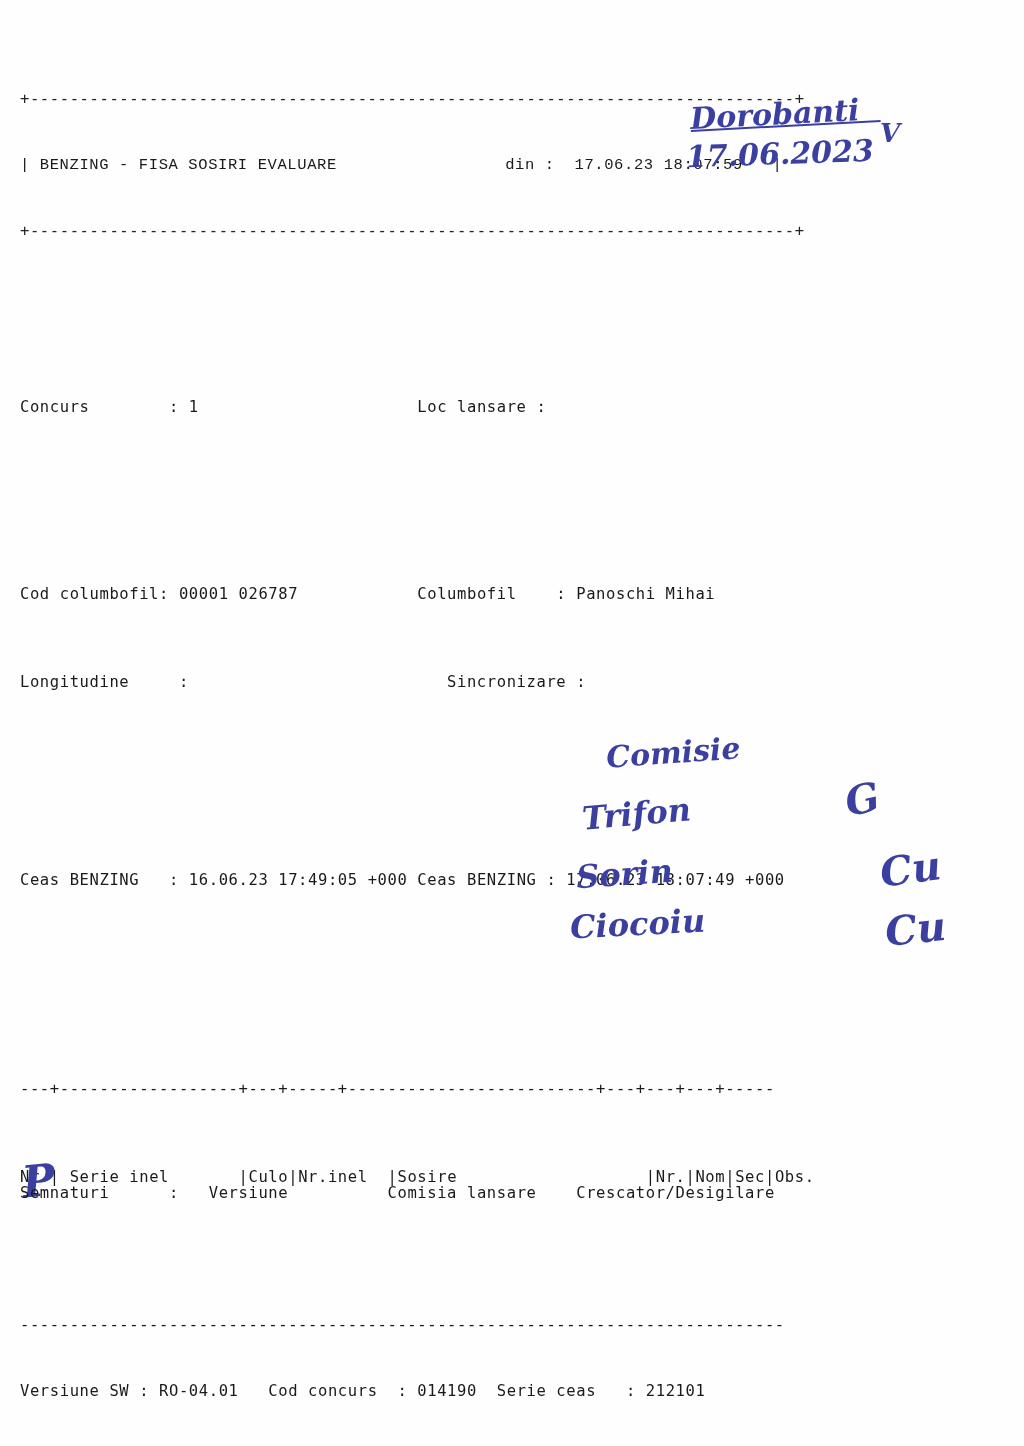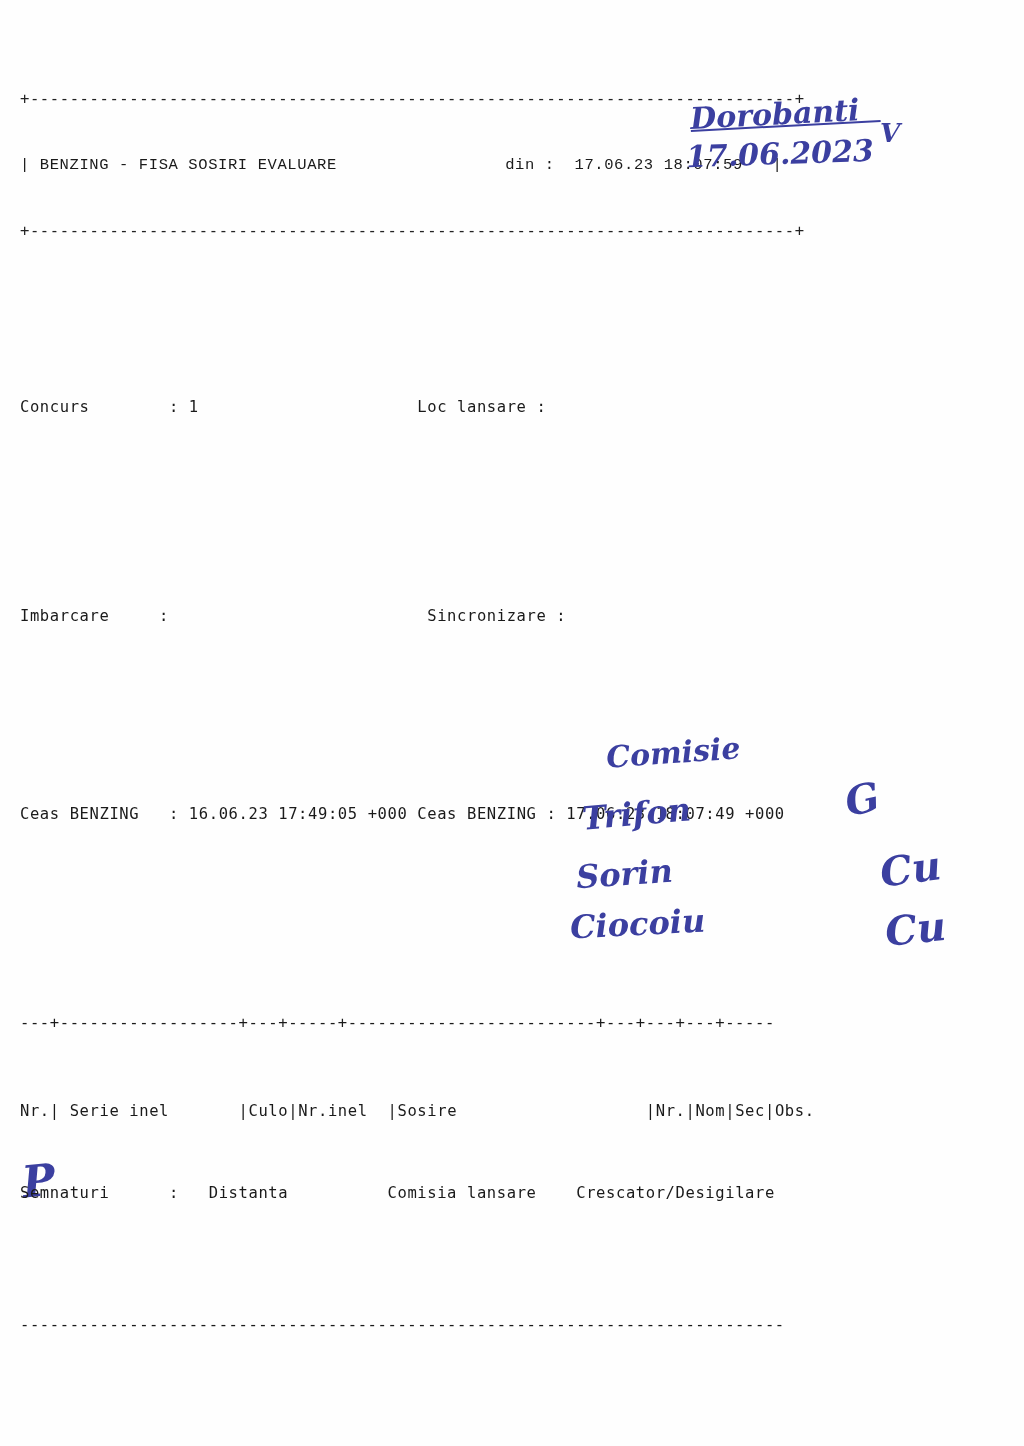--- a/index.html
+++ b/index.html
@@ -69,22 +69,23 @@
     <div class="row title-line"><span>| </span><span>BENZING - FISA SOSIRI EVALUARE</span><span>                 </span><span>din :</span><span>  </span><span>17.06.23 18:07:59</span><span>   |</span></div>
     <div class="row hdr-rule">+-----------------------------------------------------------------------------+</div>
 
     <div class="gap"></div>
 
     <div class="row"><span>Concurs</span><span>        : </span><span>1</span><span>                      </span><span>Loc lansare</span><span> : </span><span></span></div>
 
     <div class="small-gap"></div>
 
 
+    <div class="row"><span>Cod columbofil:</span><span> </span><span>00001 026787</span><span>            </span><span>Columbofil</span><span>    : </span><span>Panoschi Mihai</span></div>
 
-    <div class="row"><span>Imbarcare</span><span>     :                          </span><span>Sincronizare</span><span> :</span></div>
+    <div class="row"><span>Longitudine</span><span>     :                          </span><span>Sincronizare</span><span> :</span></div>
 
     <div class="gap"></div>
 
 
     <div class="row"><span>Ceas BENZING</span><span>   : </span><span>16.06.23 17:49:05</span><span> </span><span>+000</span><span> </span><span>Ceas BENZING</span><span> : </span><span>17.06.23 18:07:49</span><span> </span><span>+000</span></div>
 
 
 
     <div class="small-gap"></div>
 
@@ -108,21 +109,22 @@
   <div class="hand" id="hw-comisie">Comisie</div>
   <div class="hand" id="hw-trifon">Trifon</div>
   <div class="hand" id="hw-sorin">Sorin</div>
   <div class="hand" id="hw-cioc">Ciocoiu</div>
   <div class="hand" id="hw-sig1">G</div>
   <div class="hand" id="hw-sig2">Cu</div>
   <div class="hand" id="hw-sig3">Cu</div>
   <div class="hand" id="hw-sem">P</div>
 
   <div class="footer-block mono">
-    <div class="row"><span>Semnaturi</span><span>      </span><span>:</span><span>   </span><span>Distanta</span><span>          </span><span>Comisia lansare</span><span>    </span><span>Crescator/Desigilare</span></div>
+    <div class="row"><span>Semnaturi</span><span>      </span><span>:</span><span>   </span><span>Versiune</span><span>          </span><span>Comisia lansare</span><span>    </span><span>Crescator/Desigilare</span></div>
     <div class="gap"></div>
     <div class="row">-----------------------------------------------------------------------------</div>
+    <div class="row"><span>Versiune SW</span><span> : </span><span>RO-04.01</span><span>   </span><span>Cod concurs</span><span>  : </span><span>014190</span><span>  </span><span>Serie ceas</span><span>   : </span><span>212101</span></div>
     
     
     
   </div>
 
 </div>
 
 </body></html>

